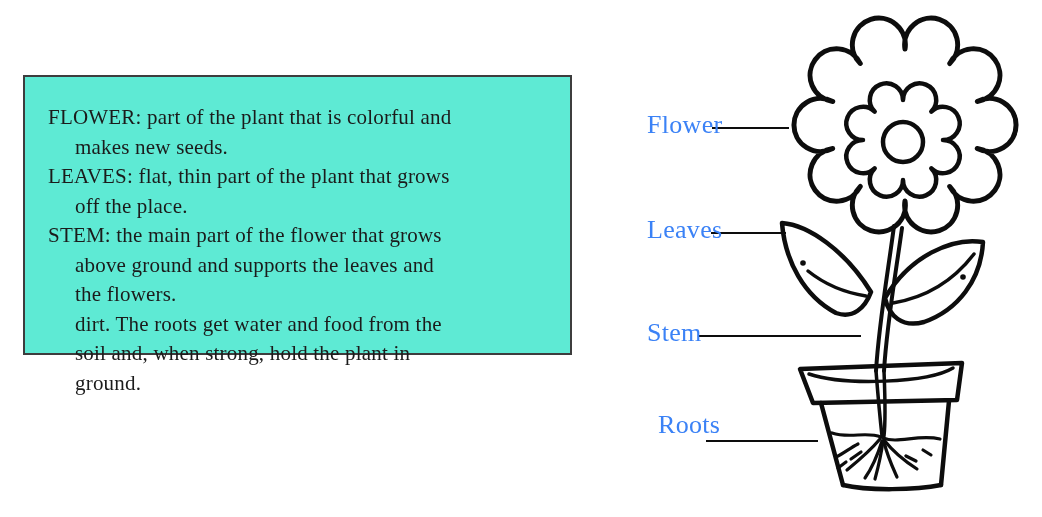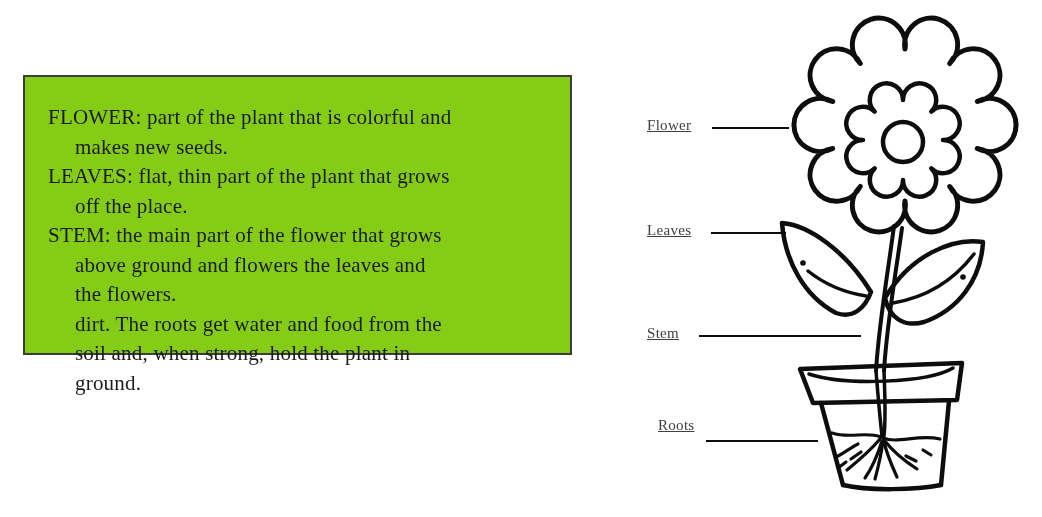--- a/index.html
+++ b/index.html
@@ -15,39 +15,38 @@
   
   .defs-box {
     position: absolute;
     left: 23px;
     top: 75px;
     width: 549px;
     height: 280px;
     box-sizing: border-box;
     border: 2px solid #3d3d3d;
     padding: 26px 14px 0 23px;
-    background: #84cc16;
+    background: #5eead4;
   }
   .def-line {
     font-size: 21px;
     line-height: 29.5px;
     letter-spacing: 0.2px;
     color: #1b1b1b;
     white-space: nowrap;
   }
   .def-line.indented { padding-left: 27px; }
 
   
   .diagram-label {
     position: absolute;
-    font-size: 15px;
+    font-size: 26px;
     line-height: 22px;
     letter-spacing: 0.3px;
-    color: #404040;
-    text-decoration: underline;
+    color: #3b82f6;
   }
   .label-flower { left: 647px; top: 114px; }
   .label-leaves { left: 647px; top: 219px; }
   .label-stem   { left: 647px; top: 322px; }
   .label-roots  { left: 647px; top: 414px; margin-left: 11px; }
 
   .diagram-svg {
     position: absolute;
     left: 0; top: 0;
     width: 1042px;
@@ -64,21 +63,21 @@
       <div class="def-line">FLOWER: part of the plant that is colorful and</div>
 
       <div class="def-line indented">makes new seeds.</div>
 
       <div class="def-line">LEAVES: flat, thin part of the plant that grows</div>
 
       <div class="def-line indented">off the place.</div>
 
       <div class="def-line">STEM: the main part of the flower that grows</div>
 
-      <div class="def-line indented">above ground and flowers the leaves and</div>
+      <div class="def-line indented">above ground and supports the leaves and</div>
 
       <div class="def-line indented">the flowers.</div>
 
 
       <div class="def-line indented">dirt. The roots get water and food from the</div>
 
       <div class="def-line indented">soil and, when strong, hold the plant in</div>
 
       <div class="def-line indented">ground.</div>
     </div>

